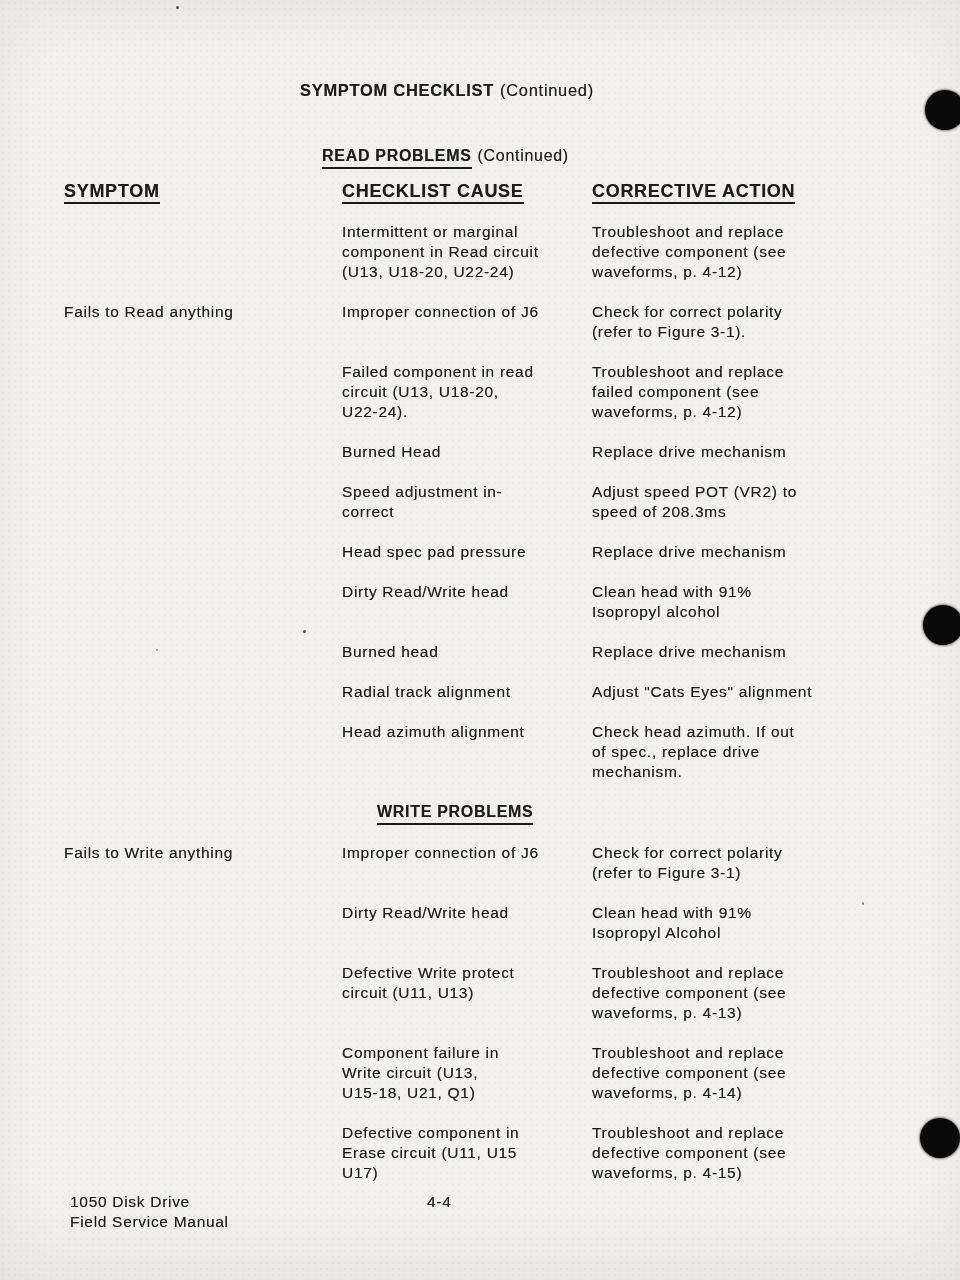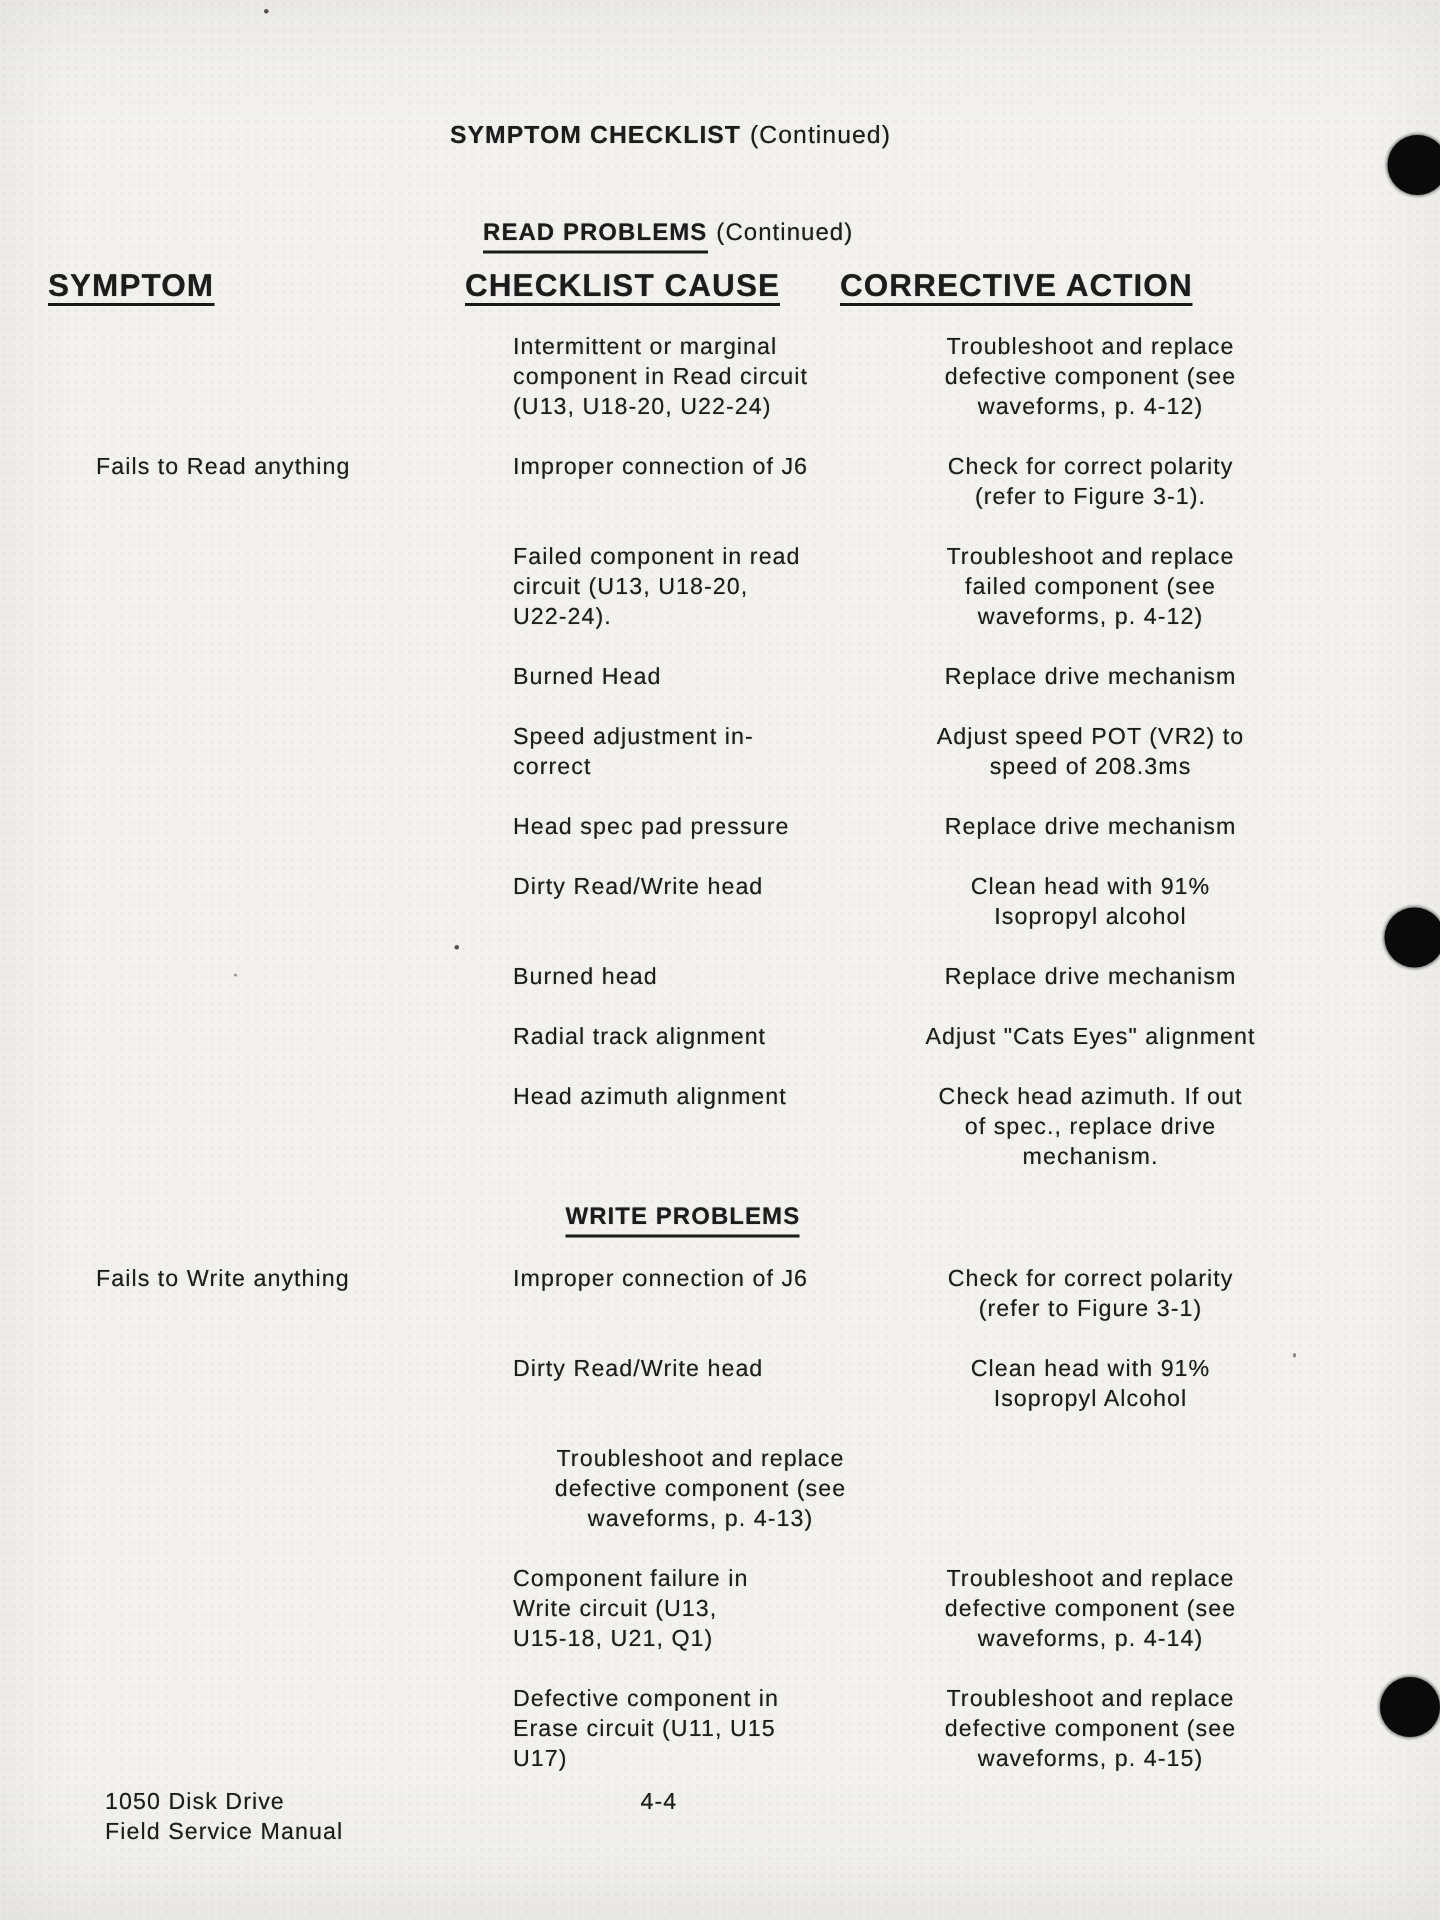--- a/index.html
+++ b/index.html
@@ -31,40 +31,40 @@
   }
   .section-heading .u{
     display:inline-block;border-bottom:2px solid #1b1b1b;padding-bottom:1px;
   }
   .section-heading .suffix{font-weight:normal;margin-left:6px;}
   .heading-read{margin-top:46px;margin-left:322px;}
   .heading-write{margin-top:18px;margin-left:377px;}
   .col-headers{
     margin-top:12px;
     display:grid;grid-template-columns:278px 250px auto;
-    padding-left:32px;
-    font-weight:bold;font-size:21px;line-height:20px;
+    padding-left:64px;
+    font-weight:bold;font-size:18px;line-height:20px;
     text-shadow:0 0 0.6px rgba(20,20,20,0.55);
   }
   .col-headers .u{
     display:inline-block;border-bottom:2px solid #1b1b1b;padding-bottom:1px;
   }
   .rows{margin-top:18px;}
   .rows-write{margin-top:18px;}
   .row{
     display:grid;grid-template-columns:278px 250px auto;
     padding-left:64px;
     margin-bottom:20px;
     font-size:15.5px;line-height:20px;
   }
   .cell{
     white-space:pre-line;
     text-shadow:0 0 0.55px rgba(25,25,25,0.5);
   }
-  .cell.action-cell{max-width:270px;text-align:center;}
+  .cell.action-cell{max-width:270px;}
   .footer-block{
     position:absolute;left:70px;top:1192px;
     font-size:15.5px;line-height:20px;
     text-shadow:0 0 0.55px rgba(25,25,25,0.5);
     white-space:pre-line;
   }
   .page-number{
     position:absolute;left:427px;top:1192px;
     font-size:15.5px;line-height:20px;
     text-shadow:0 0 0.55px rgba(25,25,25,0.5);
@@ -182,20 +182,22 @@
 (refer to Figure 3-1)</div>
         </div>
         <div class="row">
           <div class="cell symptom-cell"></div>
           <div class="cell cause-cell">Dirty Read/Write head</div>
           <div class="cell action-cell">Clean head with 91%
 Isopropyl Alcohol</div>
         </div>
         <div class="row">
           <div class="cell symptom-cell"></div>
+          <div class="cell cause-cell">Defective Write protect
+circuit (U11, U13)</div>
           <div class="cell action-cell">Troubleshoot and replace
 defective component (see
 waveforms, p. 4-13)</div>
         </div>
         <div class="row">
           <div class="cell symptom-cell"></div>
           <div class="cell cause-cell">Component failure in
 Write circuit (U13,
 U15-18, U21, Q1)</div>
           <div class="cell action-cell">Troubleshoot and replace

